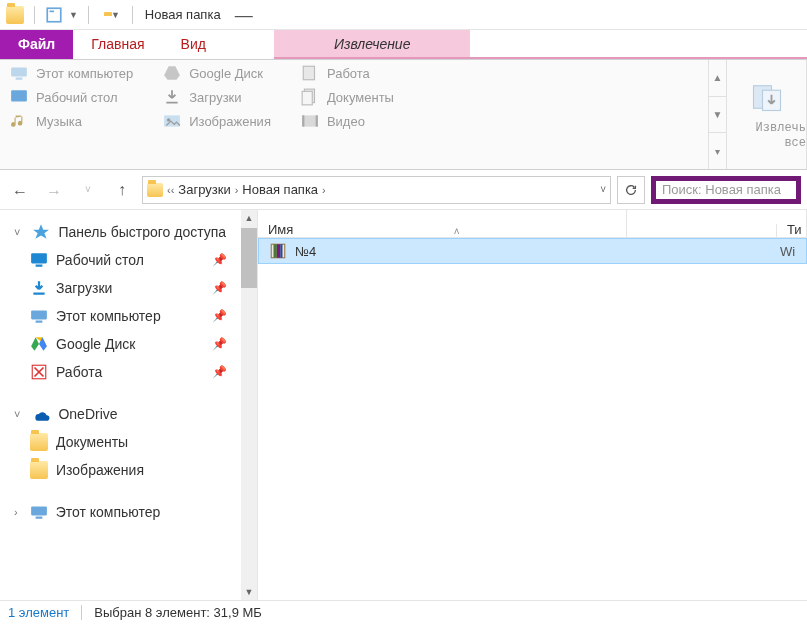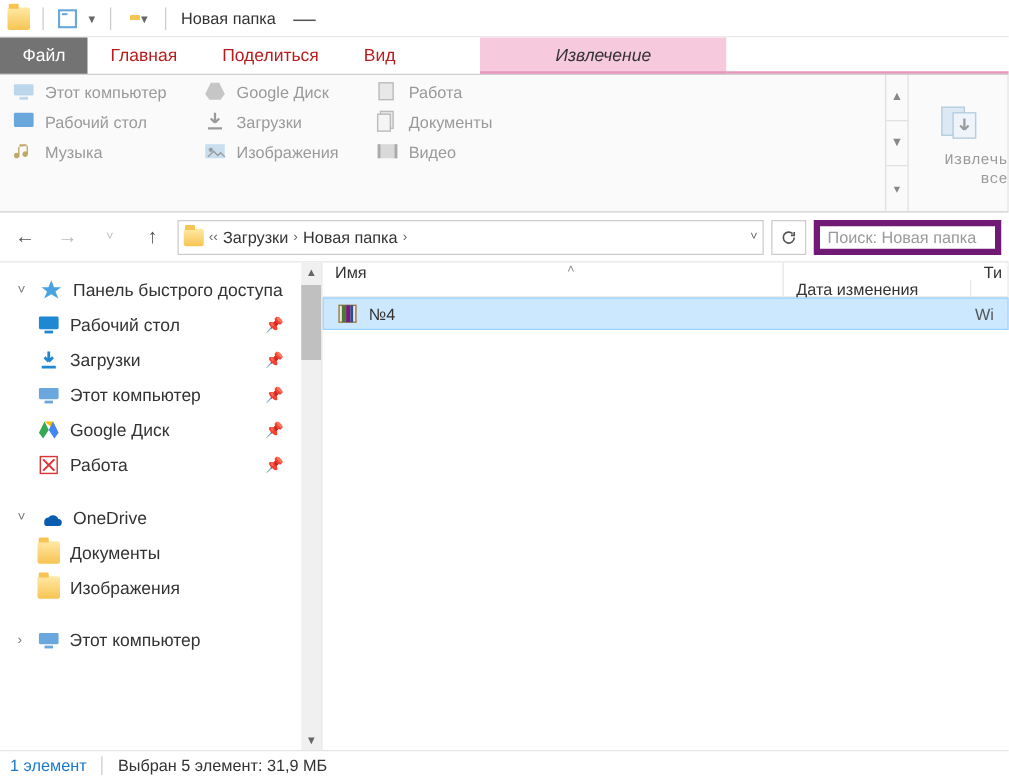--- a/index.html
+++ b/index.html
@@ -10,21 +10,21 @@
 .titlebar .qat { display: flex; align-items: center; gap: 6px; padding: 0 6px; }
 .titlebar .qat .ico { width: 18px; height: 18px; }
 .titlebar .divider { width: 1px; height: 18px; background: #ccc; margin: 0 4px; }
 .titlebar .folder-title { display: flex; align-items: center; gap: 8px; margin-left: 4px; }
 .titlebar .ctx-tab { margin-left: auto; padding: 6px 22px; background: #f7c9dc; color: #444; font-size: 12px; }
 .titlebar .min-btn { width: 46px; height: 30px; text-align: center; line-height: 30px; font-size: 18px; color: #555; }
 
 
 .tabstrip { display: flex; align-items: stretch; height: 30px; background: #fff; border-bottom: 1px solid #d0d0d0; }
 .tab { padding: 6px 18px; font-size: 14px; color: #b91c1c; cursor: pointer; }
-.tab.file { background: #737373; color: #fff; }
+.tab.file { background: #a21caf; color: #fff; font-weight: bold; }
 .tab.ctx { background: #f7c9dc; color: #333; margin-left: 50px; padding: 6px 60px; border-bottom: 2px solid #e597bc; font-style: italic; }
 .ctx-spacer { flex: 1; border-bottom: 2px solid #e597bc; }
 
 
 .ribbon { display: flex; height: 110px; border-bottom: 1px solid #d0d0d0; background: #fafafa; }
 .rgroup { display: flex; flex-direction: column; padding: 4px 10px 2px; border-right: 1px solid #e0e0e0; }
 .rgroup .items { flex: 1; display: flex; flex-direction: column; gap: 6px; }
 .rgroup .items.two-col { flex-direction: row; gap: 30px; }
 .rgroup .col { display: flex; flex-direction: column; gap: 6px; }
 .ritem { display: flex; align-items: center; gap: 8px; color: #9a9a9a; font-size: 13px; cursor: pointer; }
@@ -56,21 +56,21 @@
 .sbscroll .arr.up{top:0;} .sbscroll .arr.dn{bottom:0;}
 .sb-item { display: flex; align-items: center; gap: 8px; padding: 5px 10px 5px 30px; font-size: 14px; cursor:pointer; }
 .sb-item.root { padding-left: 14px; font-weight: 400; }
 .sb-item .ico { width: 18px; height: 18px; flex-shrink:0; }
 .sb-item .pin { margin-left: auto; margin-right: 20px; color: #888; font-size: 12px; }
 .sb-item.root .chev { color:#777; font-size:11px; margin-right:4px;}
 .sb-spacer { height: 14px; }
 
 .content { flex: 1; display: flex; flex-direction: column; }
 .colhead { display: flex; border-bottom: 1px solid #e5e5e5; height: 28px; align-items: center; font-size: 13px; color: #333; }
-.colhead .col { padding: 0 10px; border-right: 1px solid #e5e5e5; height:100%; display:flex; align-items:flex-start; gap:4px;}
+.colhead .col { padding: 0 10px; border-right: 1px solid #e5e5e5; height:100%; display:flex; align-items:flex-end; gap:4px;}
 .colhead .c-name { flex: 1; }
 .colhead .c-date { width: 150px; margin-top: 27px; }
 .colhead .c-type { width: 30px; }
 .filelist { flex: 1; }
 .file-row { display: flex; align-items: center; height: 26px; background: #cce8ff; border: 1px solid #99d1ff; font-size: 13px; }
 .file-row .c-name { flex: 1; display: flex; align-items: center; gap: 8px; padding: 0 10px; }
 .file-row .c-date { width: 150px; padding: 0 10px; color: #555; }
 .file-row .c-type { width: 30px; padding: 0 4px; color: #555; }
 .file-row .fico { width: 18px; height: 18px; }
 
@@ -102,21 +102,20 @@
     <span style="font-size:9px;color:#666;">▼</span>
     <span class="divider"></span>
     <span style="font-size:13px;">Новая папка</span>
   </div>
   <div class="min-btn">—</div>
 </div>
 
 <div class="tabstrip">
   <div class="tab file">Файл</div>
   <div class="tab">Главная</div>
-  <div class="tab">Поделиться</div>
   <div class="tab">Вид</div>
   <div class="tab ctx">Извлечение</div>
   <div class="ctx-spacer"></div>
 </div>
 
 <div class="ribbon">
   <div class="rgroup" style="flex:1;">
     <div class="items two-col">
       <div class="col">
         <div class="ritem">
@@ -337,14 +336,14 @@
           <span>№4</span>
         </div>
         <div class="c-type">Wi</div>
       </div>
     </div>
   </div>
 </div>
 
 <div class="statusbar">
   <span class="count">1 элемент</span>
-  <span class="sel">Выбран 5 элемент: 31,9 МБ</span>
+  <span class="sel">Выбран 8 элемент: 31,9 МБ</span>
 </div>
 
 </body></html>

